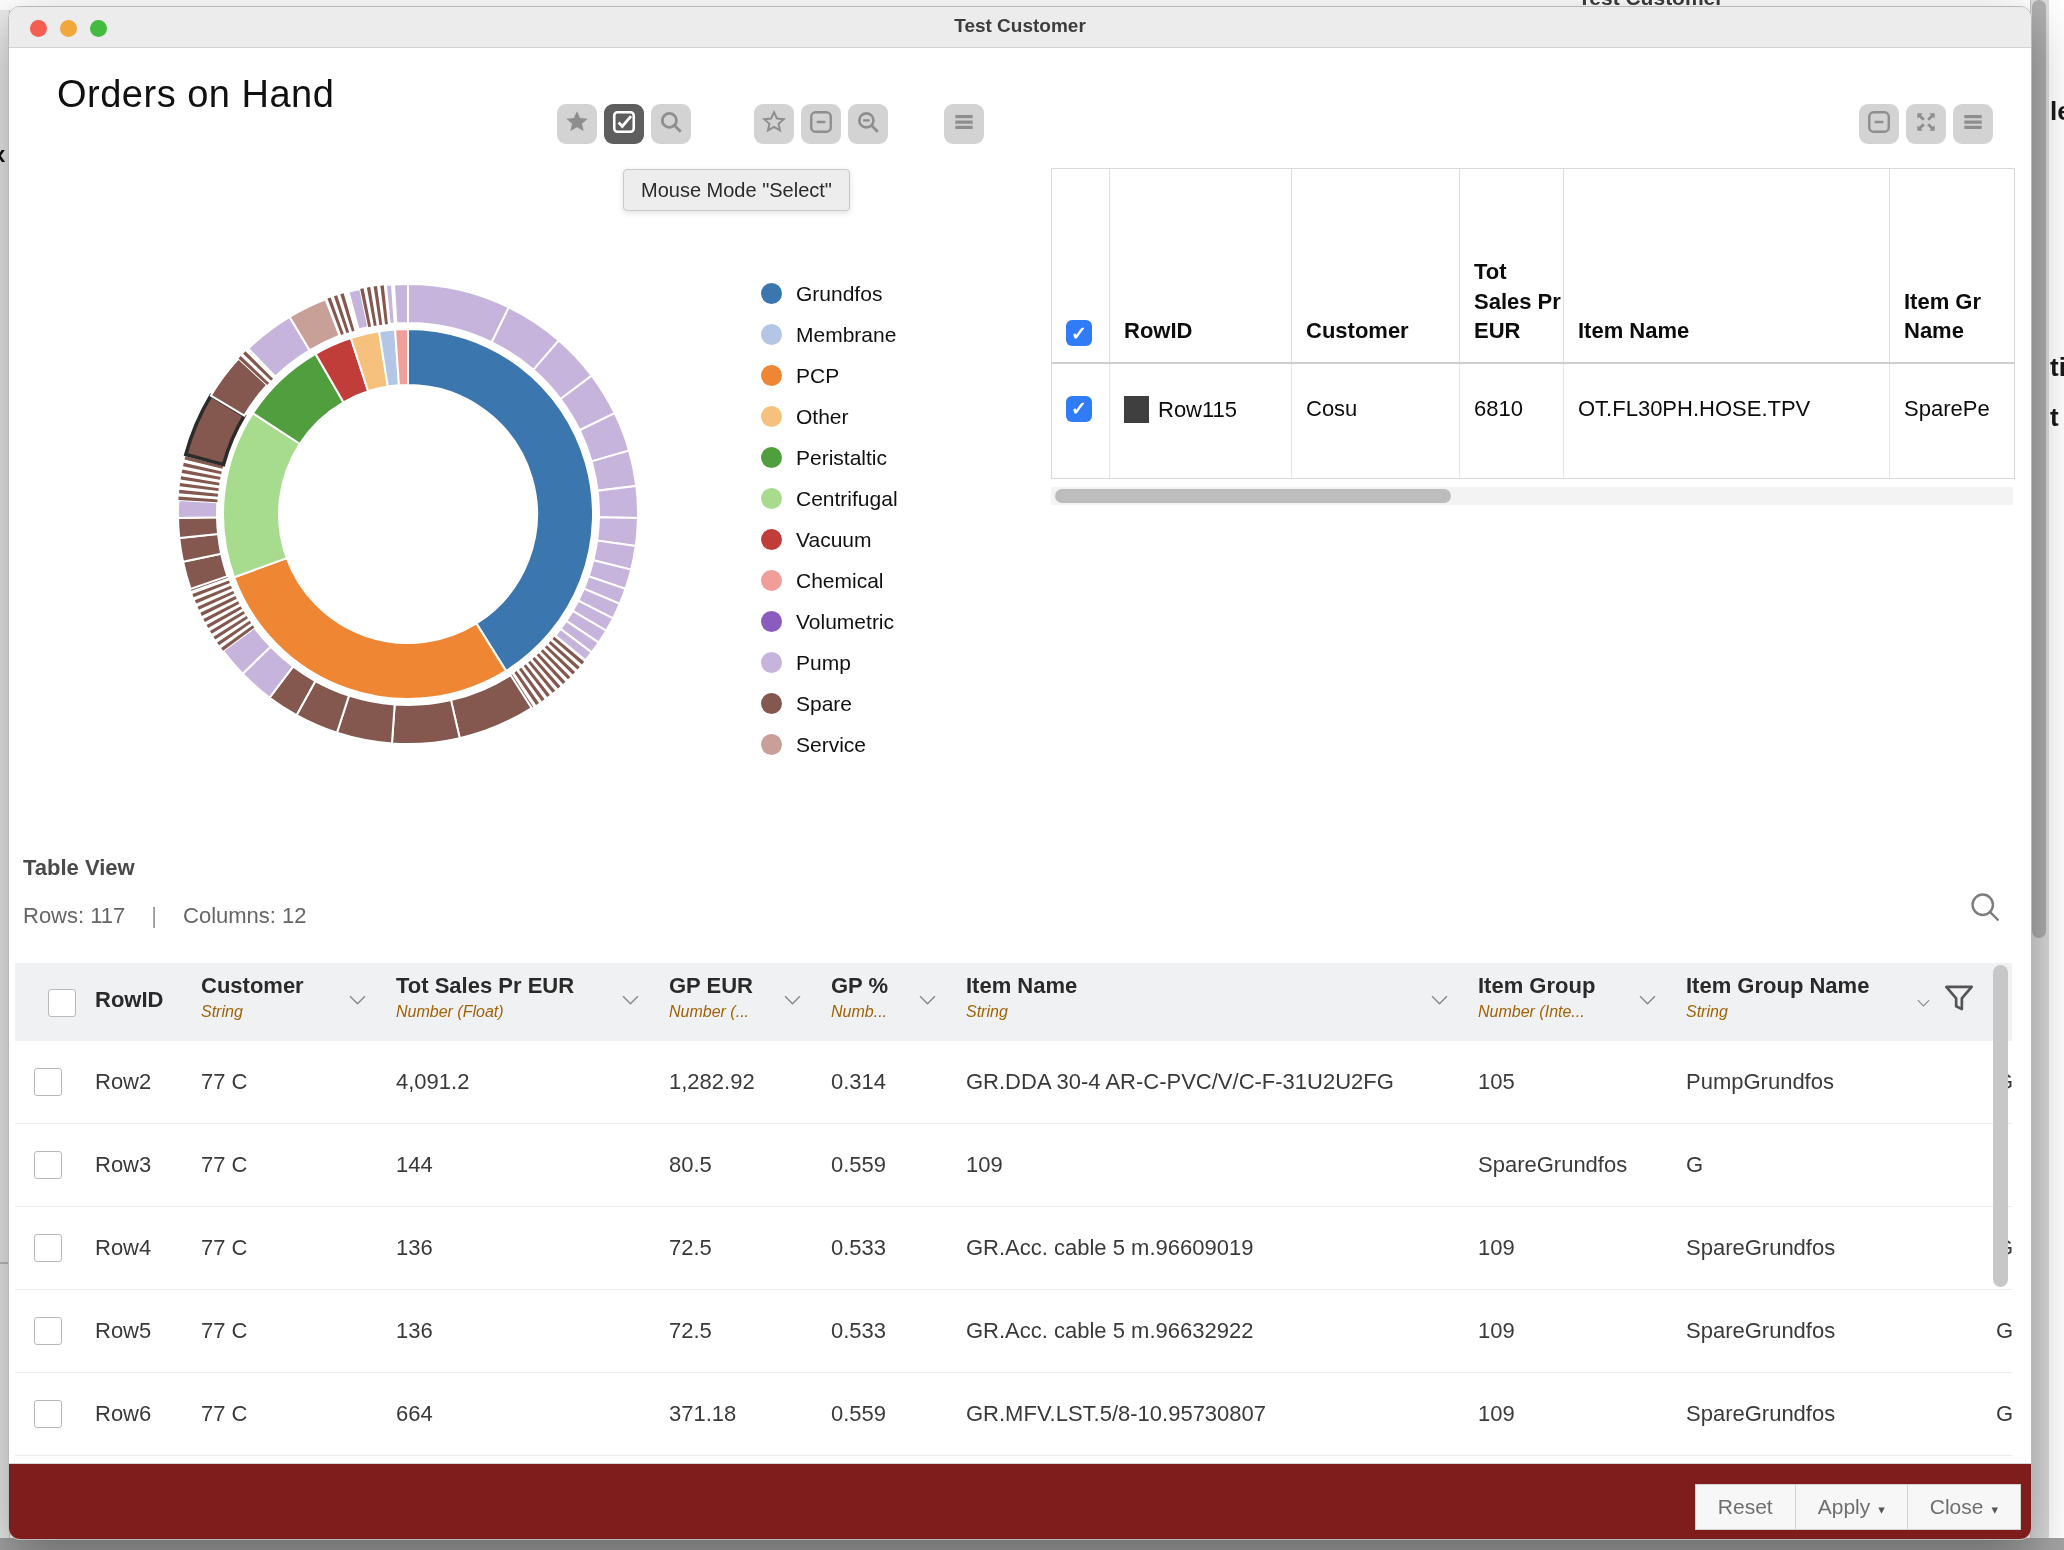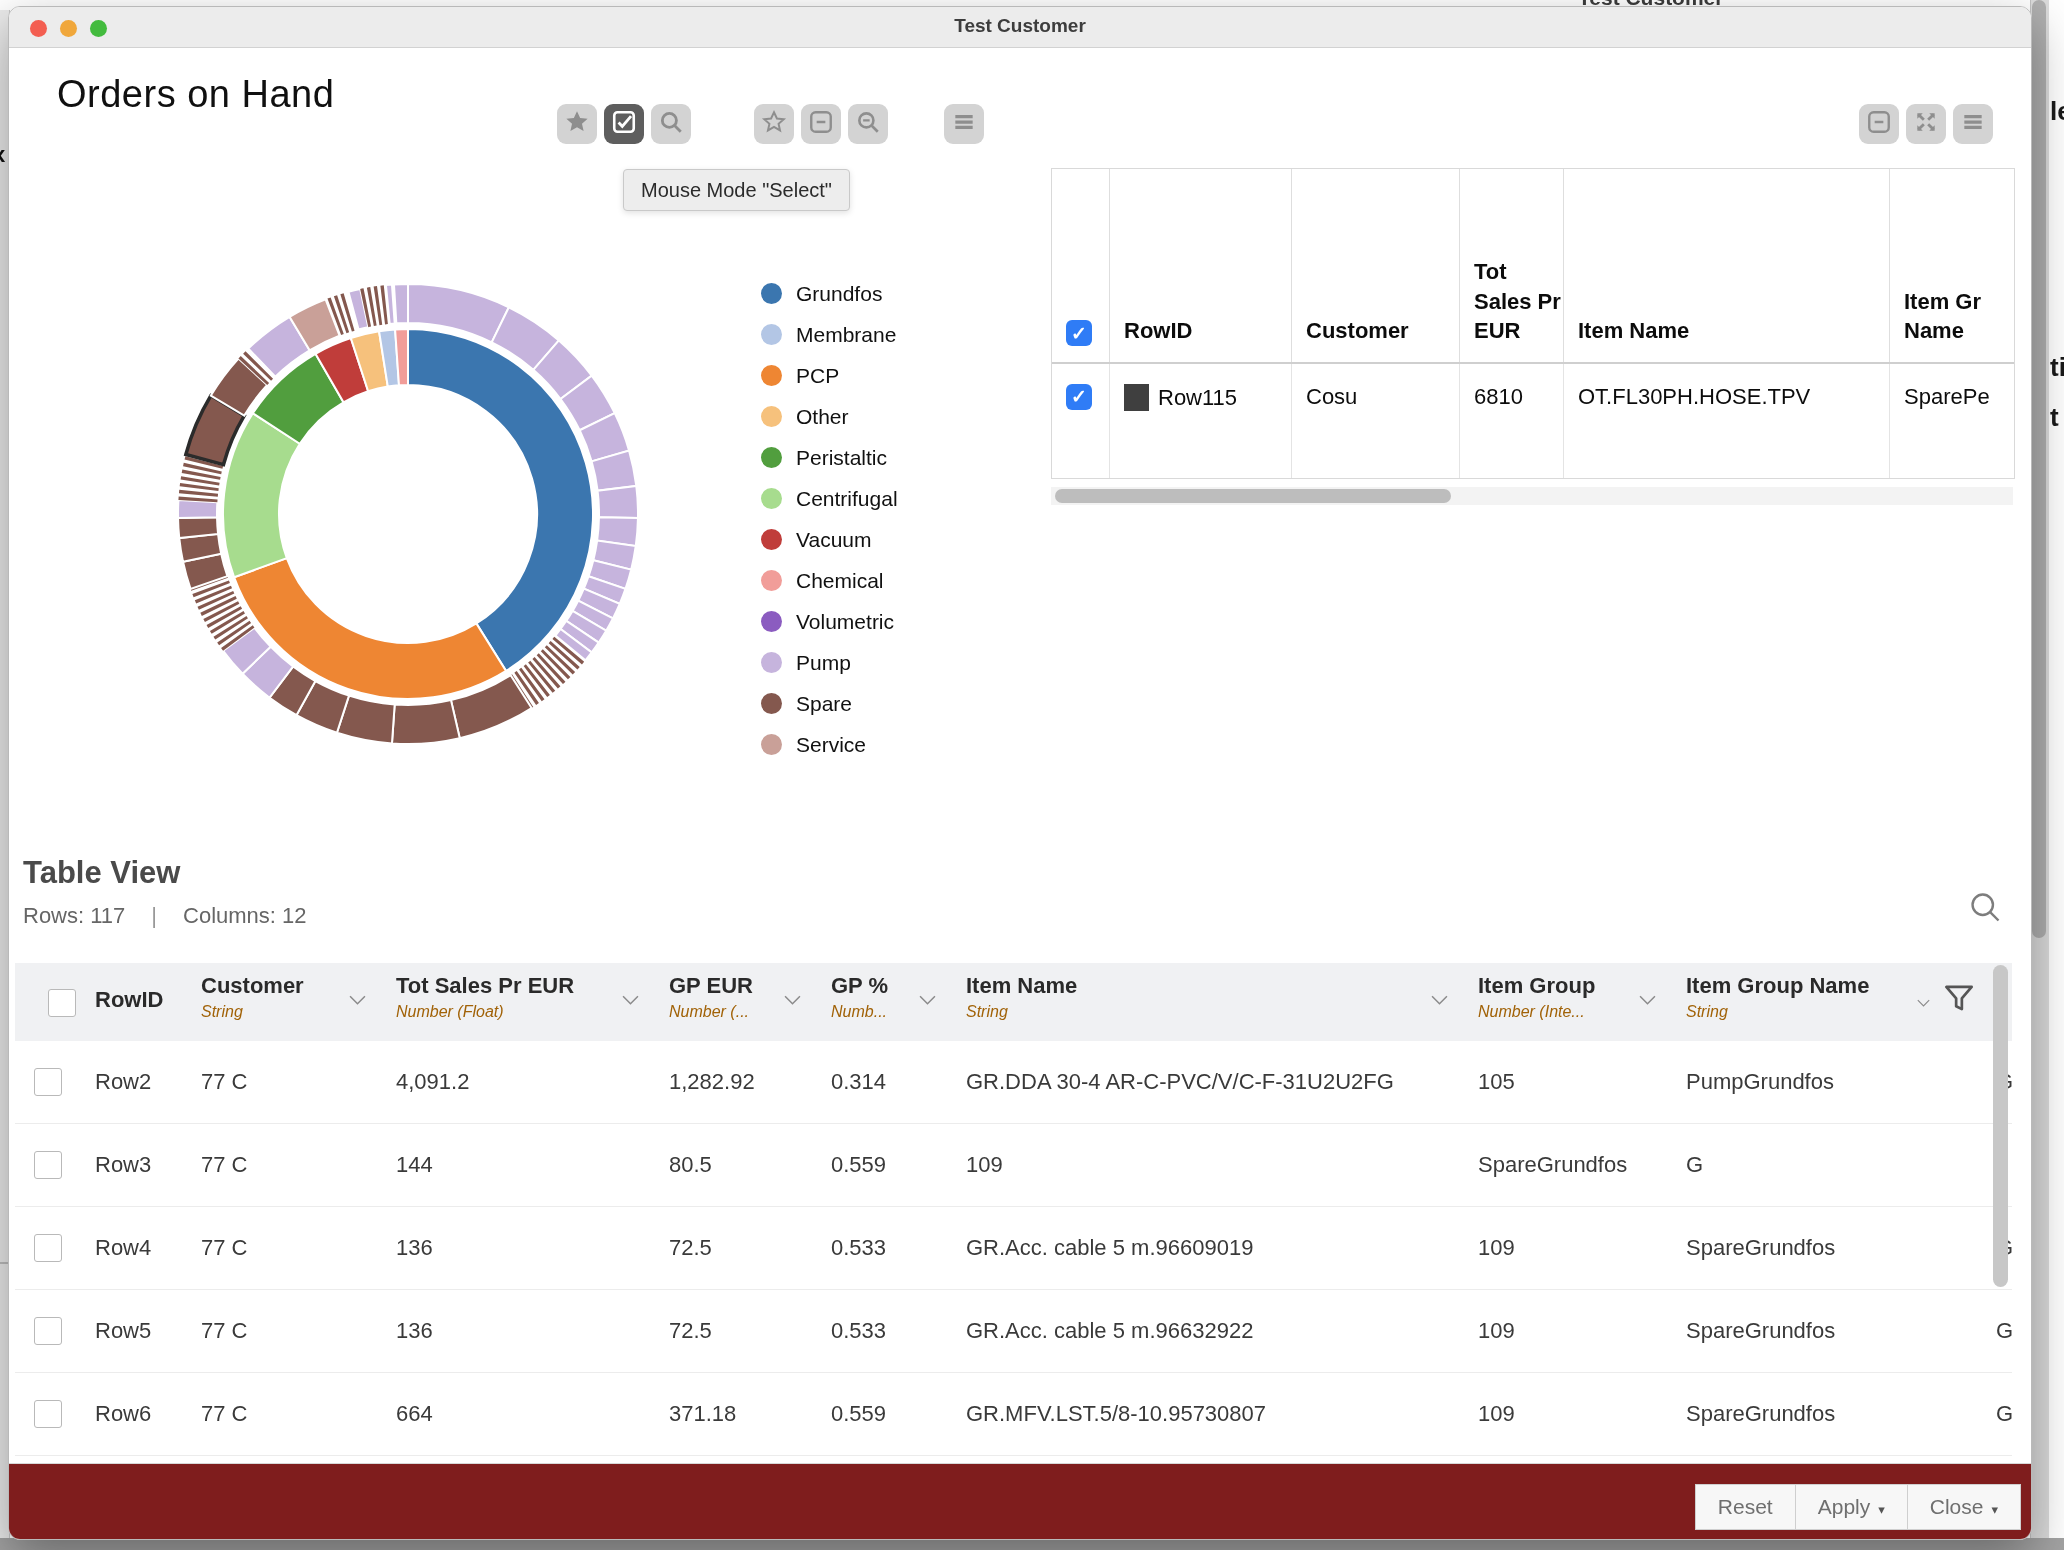--- a/index.html
+++ b/index.html
@@ -39,30 +39,30 @@
   .legend-item{display:flex;align-items:center;height:41px;cursor:default;}
   .legend-dot{width:21px;height:21px;border-radius:50%;margin-right:14px;flex:0 0 auto;}
   .legend-label{font-size:21px;color:#111;}
   
   .mini{position:absolute;left:1042px;top:161px;width:962px;border:1px solid #d9d9d9;background:#fff;}
   .mini-head{display:grid;grid-template-columns:58px 182px 168px 104px 326px 124px;height:193px;border-bottom:2px solid #cfcfcf;}
   .mini-hcell{border-right:1px solid #dedede;display:flex;align-items:flex-end;padding:0 0 16px 14px;
               font-weight:bold;font-size:22px;color:#0c0c0c;overflow:hidden;line-height:1.35;}
   .mini-hcell:last-child{border-right:none;}
   .mini-row{display:grid;grid-template-columns:58px 182px 168px 104px 326px 124px;height:114px;}
-  .mini-cell{border-right:1px solid #e4e4e4;padding:20px 0 0 14px;font-size:22px;color:#0c0c0c;overflow:hidden;white-space:nowrap;}
+  .mini-cell{border-right:1px solid #e4e4e4;padding:32px 0 0 14px;font-size:22px;color:#0c0c0c;overflow:hidden;white-space:nowrap;}
   .mini-cell:last-child{border-right:none;}
   .cb-blue{width:26px;height:26px;border-radius:6px;background:#2f7cf6;position:relative;}
   .cb-blue::after{content:"✓";position:absolute;left:5px;top:1px;color:#fff;font-size:19px;font-weight:bold;}
   .swatch{display:inline-block;width:25px;height:27px;background:#3f3f3f;vertical-align:-6px;margin-right:9px;}
   .mini-scroll-track{position:absolute;left:1042px;top:480px;width:962px;height:18px;background:#f3f3f3;}
   .mini-scroll-thumb{position:absolute;left:1046px;top:482px;width:396px;height:14px;background:#bdbdbd;border-radius:7px;}
   .mini-summary{position:absolute;left:1042px;top:522px;width:962px;text-align:center;font-size:22px;color:#111;}
   
-  .tv-title{position:absolute;left:14px;top:848px;font-weight:bold;font-size:31px;color:#4a4a4a;}
+  .tv-title{position:absolute;left:14px;top:848px;font-weight:bold;font-size:22px;color:#4a4a4a;}
   .tv-meta{position:absolute;left:14px;top:896px;font-size:22px;color:#666;}
   .tv-meta .sep{margin:0 26px;color:#999;}
   .search-ic{position:absolute;left:1958px;top:882px;}
   .funnel-ic{position:absolute;left:1930px;top:972px;}
   
   .mt-head{position:absolute;left:6px;top:956px;width:1997px;height:78px;background:#f0f1f3;display:grid;}
   .hcell{position:relative;padding:10px 0 0 14px;overflow:hidden;}
   .hlab{font-weight:bold;font-size:22px;color:#2a2a2a;white-space:nowrap;}
   .hsub{font-style:italic;font-size:16px;color:#a16207;margin-top:4px;white-space:nowrap;}
   .chev{position:absolute;right:16px;top:32px;}

